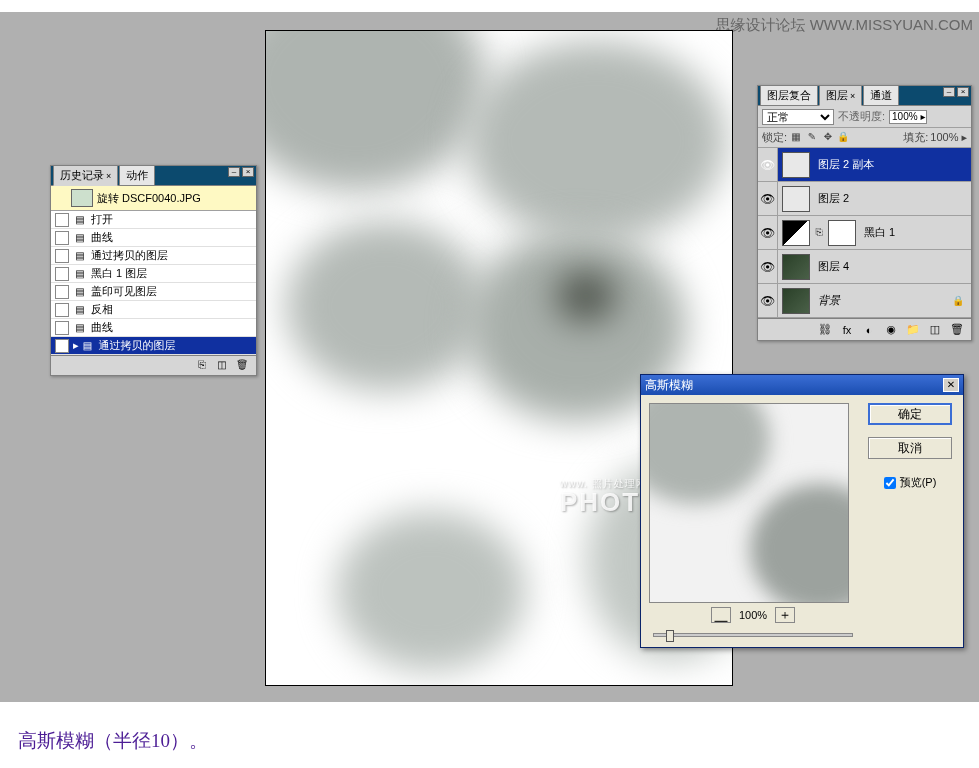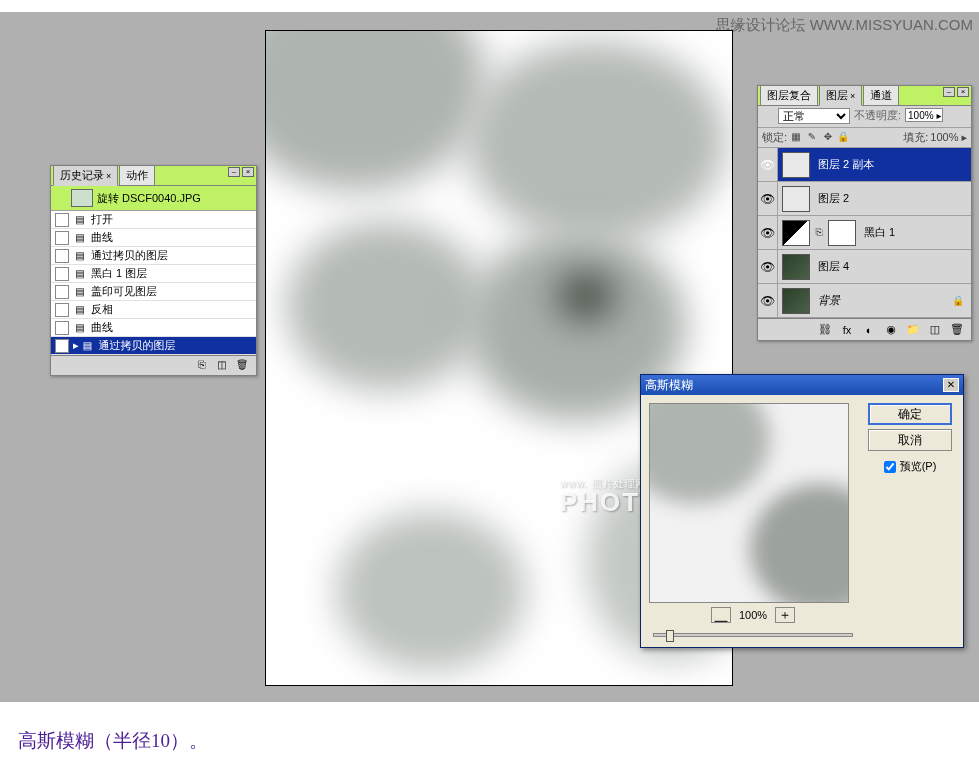--- a/index.html
+++ b/index.html
@@ -7,43 +7,43 @@
 .gray-bg { position: absolute; left: 0; top: 12px; width: 979px; height: 690px; background: #b0b0b0; }
 .canvas { position: absolute; left: 265px; top: 30px; width: 468px; height: 656px; background: #fff; border: 1px solid #000; overflow: hidden; }
 .blob { position: absolute; border-radius: 50%; filter: blur(18px); }
 .watermark-top { position: absolute; right: 6px; top: 16px; font-size: 15px; color: #666; }
 .watermark-center { position: absolute; left: 560px; top: 477px; font-size: 26px; color: rgba(255,255,255,0.85); font-weight: bold; letter-spacing: 2px; text-shadow: 1px 1px 2px rgba(0,0,0,0.3); font-family: Arial, sans-serif; }
 .watermark-center .small { font-size: 10px; letter-spacing: 1px; font-weight: normal; display: block; margin-bottom: -4px; }
 .caption { position: absolute; left: 18px; top: 728px; font-size: 19px; color: #4c1d95; font-family: "SimSun", serif; }
 
 
 .panel { position: absolute; background: #d6d6d6; border: 1px solid #808080; font-size: 11px; box-shadow: 1px 1px 3px rgba(0,0,0,0.3); }
-.tabs { display: flex; align-items: flex-end; height: 20px; background: #bef264; border-bottom: 1px solid #808080; padding-left: 2px; }
+.tabs { display: flex; align-items: flex-end; height: 20px; background: #0c4a6e; border-bottom: 1px solid #808080; padding-left: 2px; }
 .tab { padding: 2px 6px; border: 1px solid #808080; border-bottom: none; background: #e6e6e6; margin-right: 1px; font-size: 11px; cursor: pointer; }
 .tab.active { background: #d6d6d6; border-bottom: 1px solid #d6d6d6; margin-bottom: -1px; }
 .tab-close { margin-left: 2px; font-size: 9px; }
 .panel-ctrl { position: absolute; right: 2px; top: 1px; display: flex; gap: 2px; }
 .panel-ctrl span { width: 12px; height: 10px; border: 1px solid #666; background: #d6d6d6; font-size: 8px; text-align: center; line-height: 8px; cursor: pointer; }
 
 
 .history-panel { left: 50px; top: 165px; width: 207px; }
-.history-snapshot { display: flex; align-items: center; padding: 3px 4px; background: #bef264; border-bottom: 1px solid #a0a0a0; }
+.history-snapshot { display: flex; align-items: center; padding: 3px 4px; background: #fef9c3; border-bottom: 1px solid #a0a0a0; }
 .history-snapshot .thumb { width: 22px; height: 18px; background: #cde0cd; border: 1px solid #666; margin-right: 4px; margin-left: 16px; }
 .history-list { background: #fff; }
 .history-item { display: flex; align-items: center; height: 18px; border-bottom: 1px solid #e0e0e0; padding-left: 4px; }
 .history-item.selected { background: #1030a0; color: #fff; }
 .history-item .slot { width: 14px; height: 14px; border: 1px solid #888; margin-right: 4px; background: #fff; }
 .history-item.selected .slot { background: #fff; }
 .history-item .step-icon { width: 14px; height: 14px; margin-right: 4px; display: flex; align-items: center; justify-content: center; font-size: 10px; }
 .panel-footer { height: 20px; background: #d6d6d6; border-top: 1px solid #808080; display: flex; justify-content: flex-end; align-items: center; gap: 4px; padding-right: 6px; }
 .panel-footer span { width: 16px; height: 14px; font-size: 10px; text-align: center; cursor: pointer; }
 
 
 .layers-panel { left: 757px; top: 85px; width: 215px; }
-.layer-opts { display: flex; align-items: flex-start; height: 22px; padding: 2px 20px; gap: 4px; border-bottom: 1px solid #a0a0a0; }
+.layer-opts { display: flex; align-items: center; height: 22px; padding: 2px 4px; gap: 4px; border-bottom: 1px solid #a0a0a0; }
 .layer-opts select { width: 72px; height: 16px; font-size: 11px; border: 1px solid #888; background: #fff; }
 .layer-opts .lbl { font-size: 11px; color: #666; }
 .layer-opts .pct { width: 38px; height: 14px; border: 1px solid #888; font-size: 10px; background: #fff; display: inline-flex; align-items: center; padding-left: 2px; }
 .layer-lock { display: flex; align-items: center; height: 20px; padding: 2px 4px; gap: 2px; border-bottom: 1px solid #a0a0a0; font-size: 11px; color: #444; }
 .layer-lock .icon { width: 14px; height: 14px; font-size: 10px; text-align: center; }
 .layer-list { background: #d6d6d6; }
 .layer-item { display: flex; align-items: center; height: 34px; border-bottom: 1px solid #a0a0a0; background: #d6d6d6; }
 .layer-item.selected { background: #1030a0; color: #fff; }
 .layer-item.selected .layer-label { color: #fff; }
 .layer-eye { width: 20px; height: 100%; display: flex; align-items: center; justify-content: center; border-right: 1px solid #a0a0a0; font-size: 12px; cursor: pointer; background: #d6d6d6; }
@@ -61,21 +61,21 @@
 
 .dialog { position: absolute; left: 640px; top: 374px; width: 324px; background: #ece9d8; border: 1px solid #0a246a; box-shadow: 2px 2px 5px rgba(0,0,0,0.4); font-size: 11px; }
 .titlebar { height: 20px; background: linear-gradient(#3b6ed5,#1a4db0); color: #fff; display: flex; align-items: center; padding: 0 4px; font-size: 12px; }
 .titlebar .close { margin-left: auto; width: 16px; height: 14px; background: #d4d0c8; border: 1px solid #fff; color: #000; font-size: 10px; text-align: center; line-height: 12px; cursor: pointer; }
 .dialog-body { display: flex; padding: 8px; gap: 8px; }
 .preview-col { flex: 1; }
 .preview-box { width: 200px; height: 200px; border: 1px solid #888; background: #f2f2f2; position: relative; overflow: hidden; }
 .preview-blob { position: absolute; border-radius: 50%; filter: blur(10px); }
 .zoom-row { display: flex; align-items: center; justify-content: center; gap: 8px; margin-top: 4px; }
 .zoom-btn { width: 20px; height: 16px; border: 1px solid #888; background: #ece9d8; text-align: center; font-size: 13px; line-height: 10px; cursor: pointer; }
-.btn-col { width: 90px; display: flex; flex-direction: column; gap: 4px; align-items: center; }
+.btn-col { width: 90px; display: flex; flex-direction: column; gap: 12px; align-items: center; }
 .btn { width: 84px; height: 22px; border: 1px solid #888; background: #ece9d8; font-size: 12px; cursor: pointer; box-shadow: 1px 1px 0 #fff inset; }
 .btn.default { border: 2px solid #3b6ed5; }
 .chk { display: flex; align-items: center; gap: 4px; margin-top: 4px; font-size: 11px; }
 .chk input { width: 12px; height: 12px; }
 .radius-row { display: flex; align-items: center; gap: 6px; padding: 4px 12px; }
 .radius-row input[type=text] { width: 42px; height: 16px; border: 1px solid #3b6ed5; background: #1030a0; color: #fff; font-size: 11px; text-align: center; }
 .slider-row { padding: 2px 12px 10px 12px; }
 .slider { width: 200px; height: 4px; background: #ccc; border: 1px solid #888; position: relative; }
 .slider .thumb { position: absolute; left: 12px; top: -4px; width: 8px; height: 12px; background: #ece9d8; border: 1px solid #555; }
 </style>

